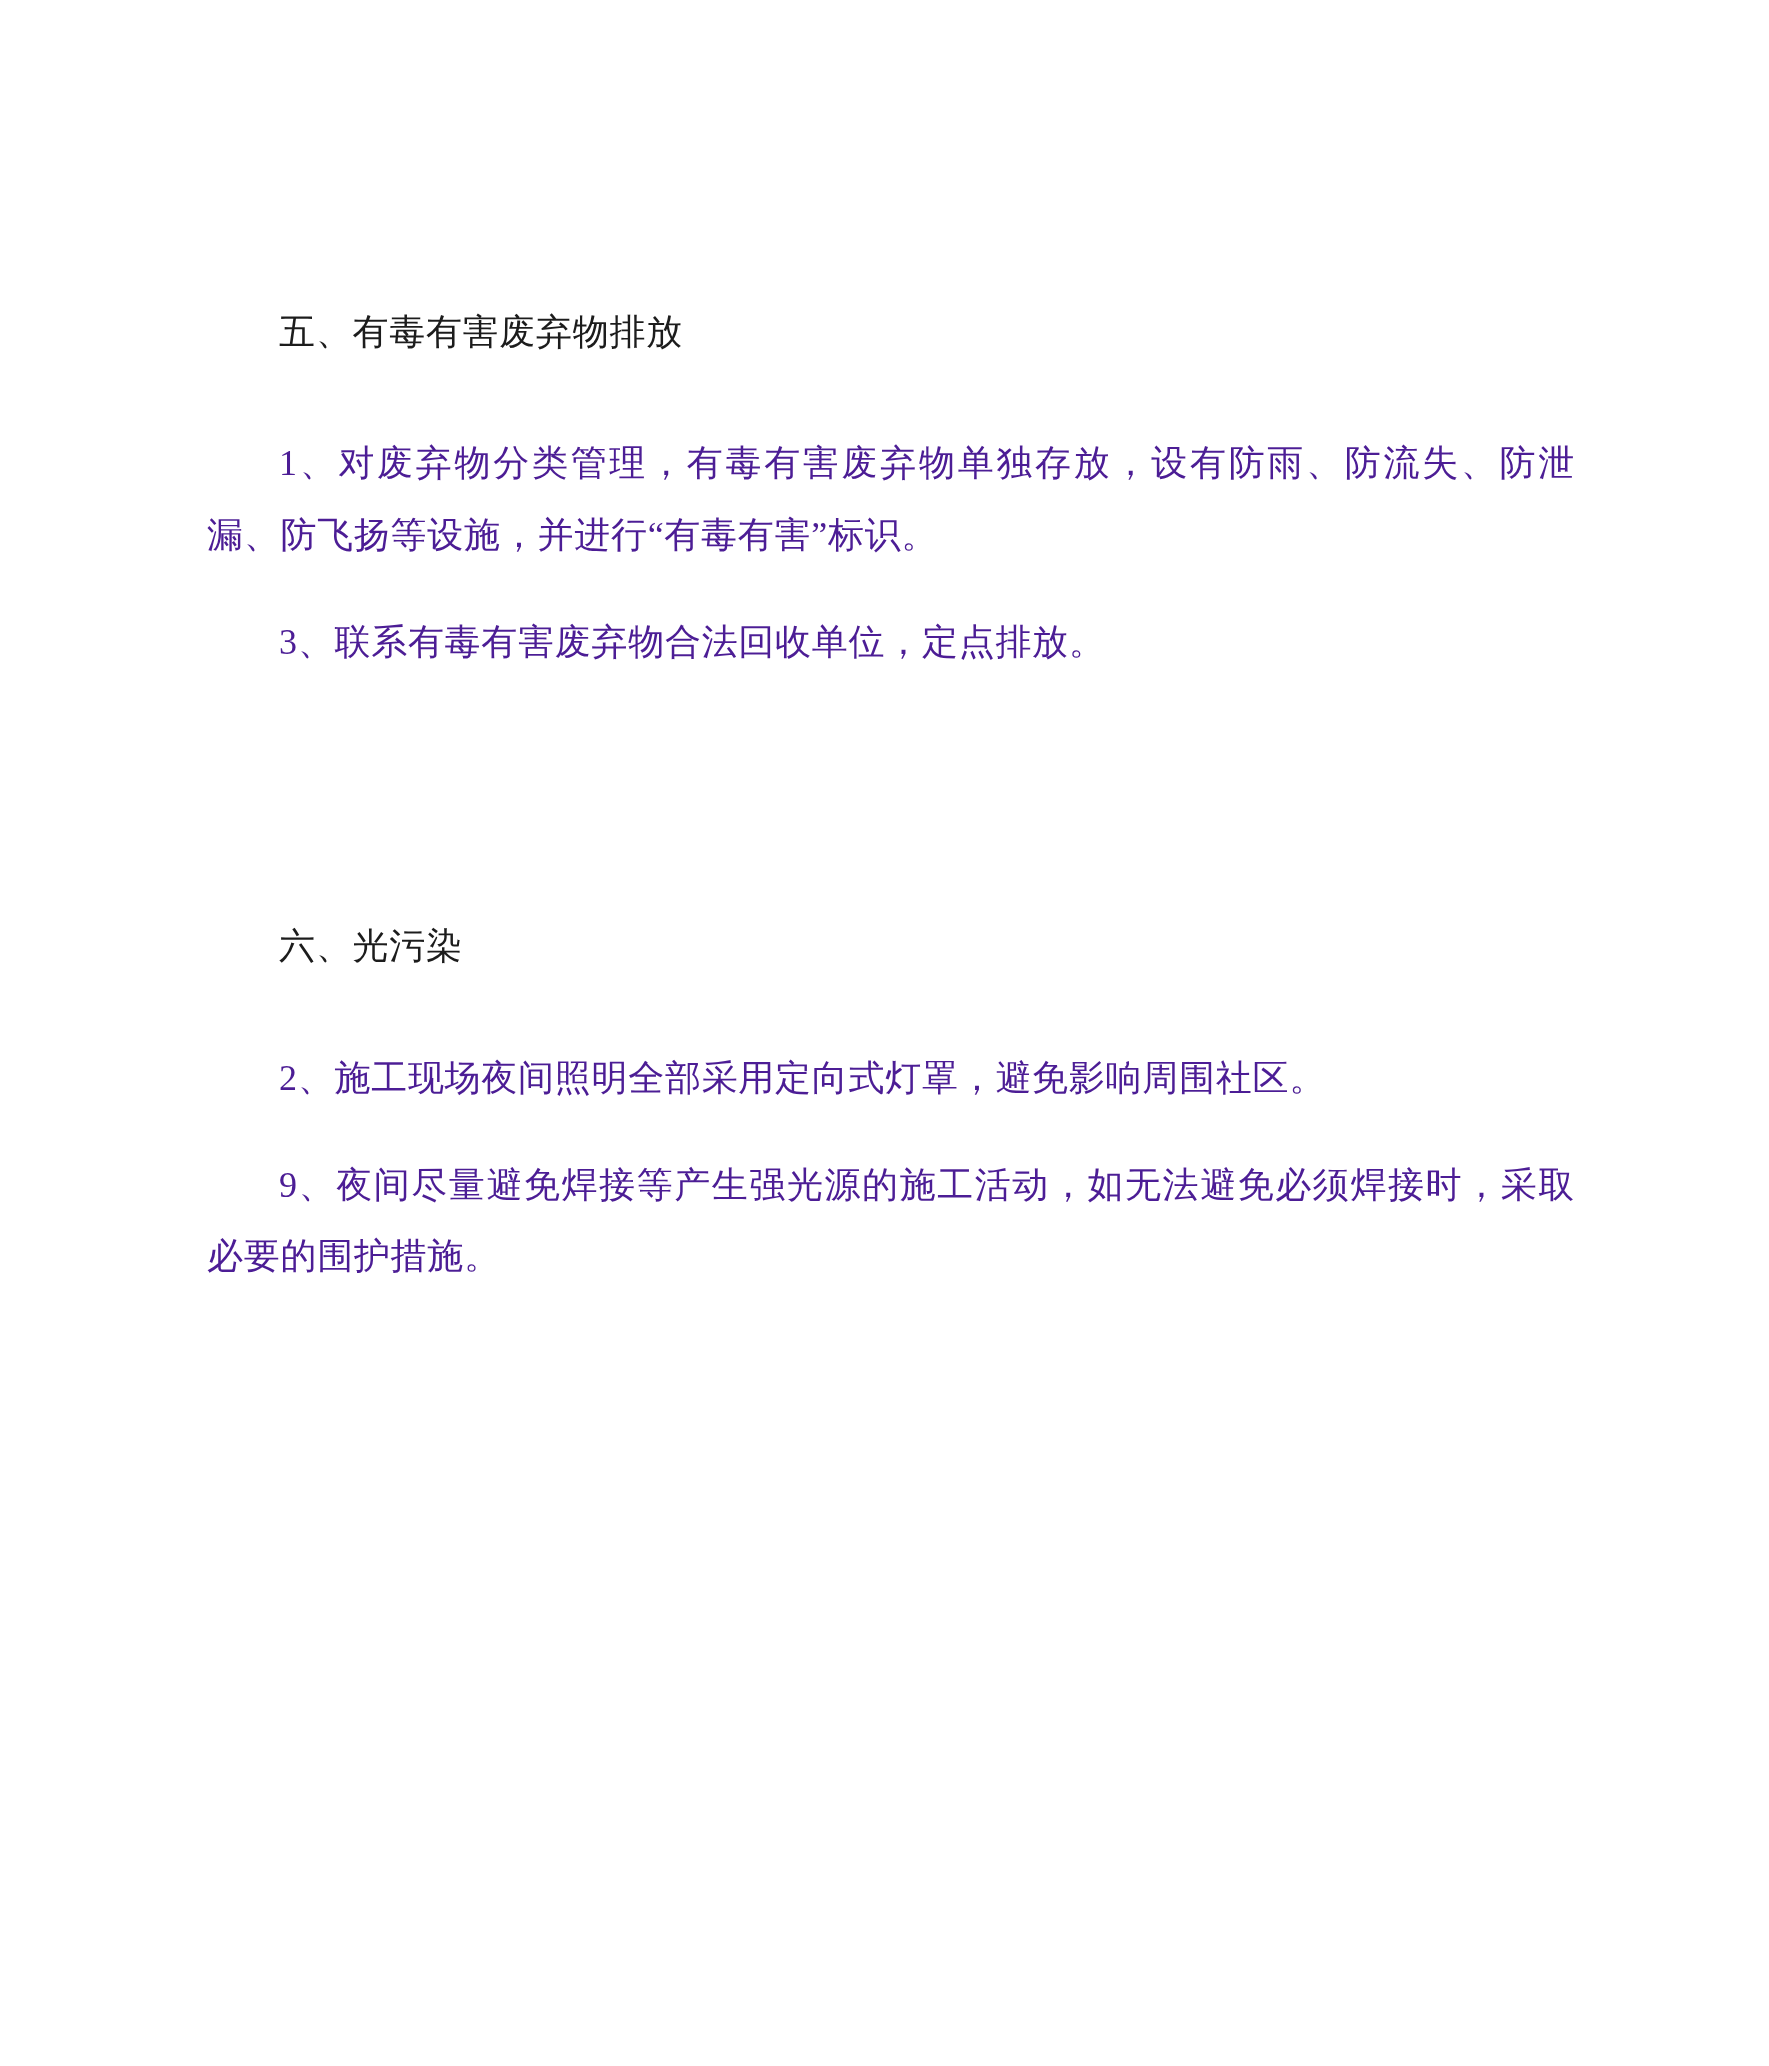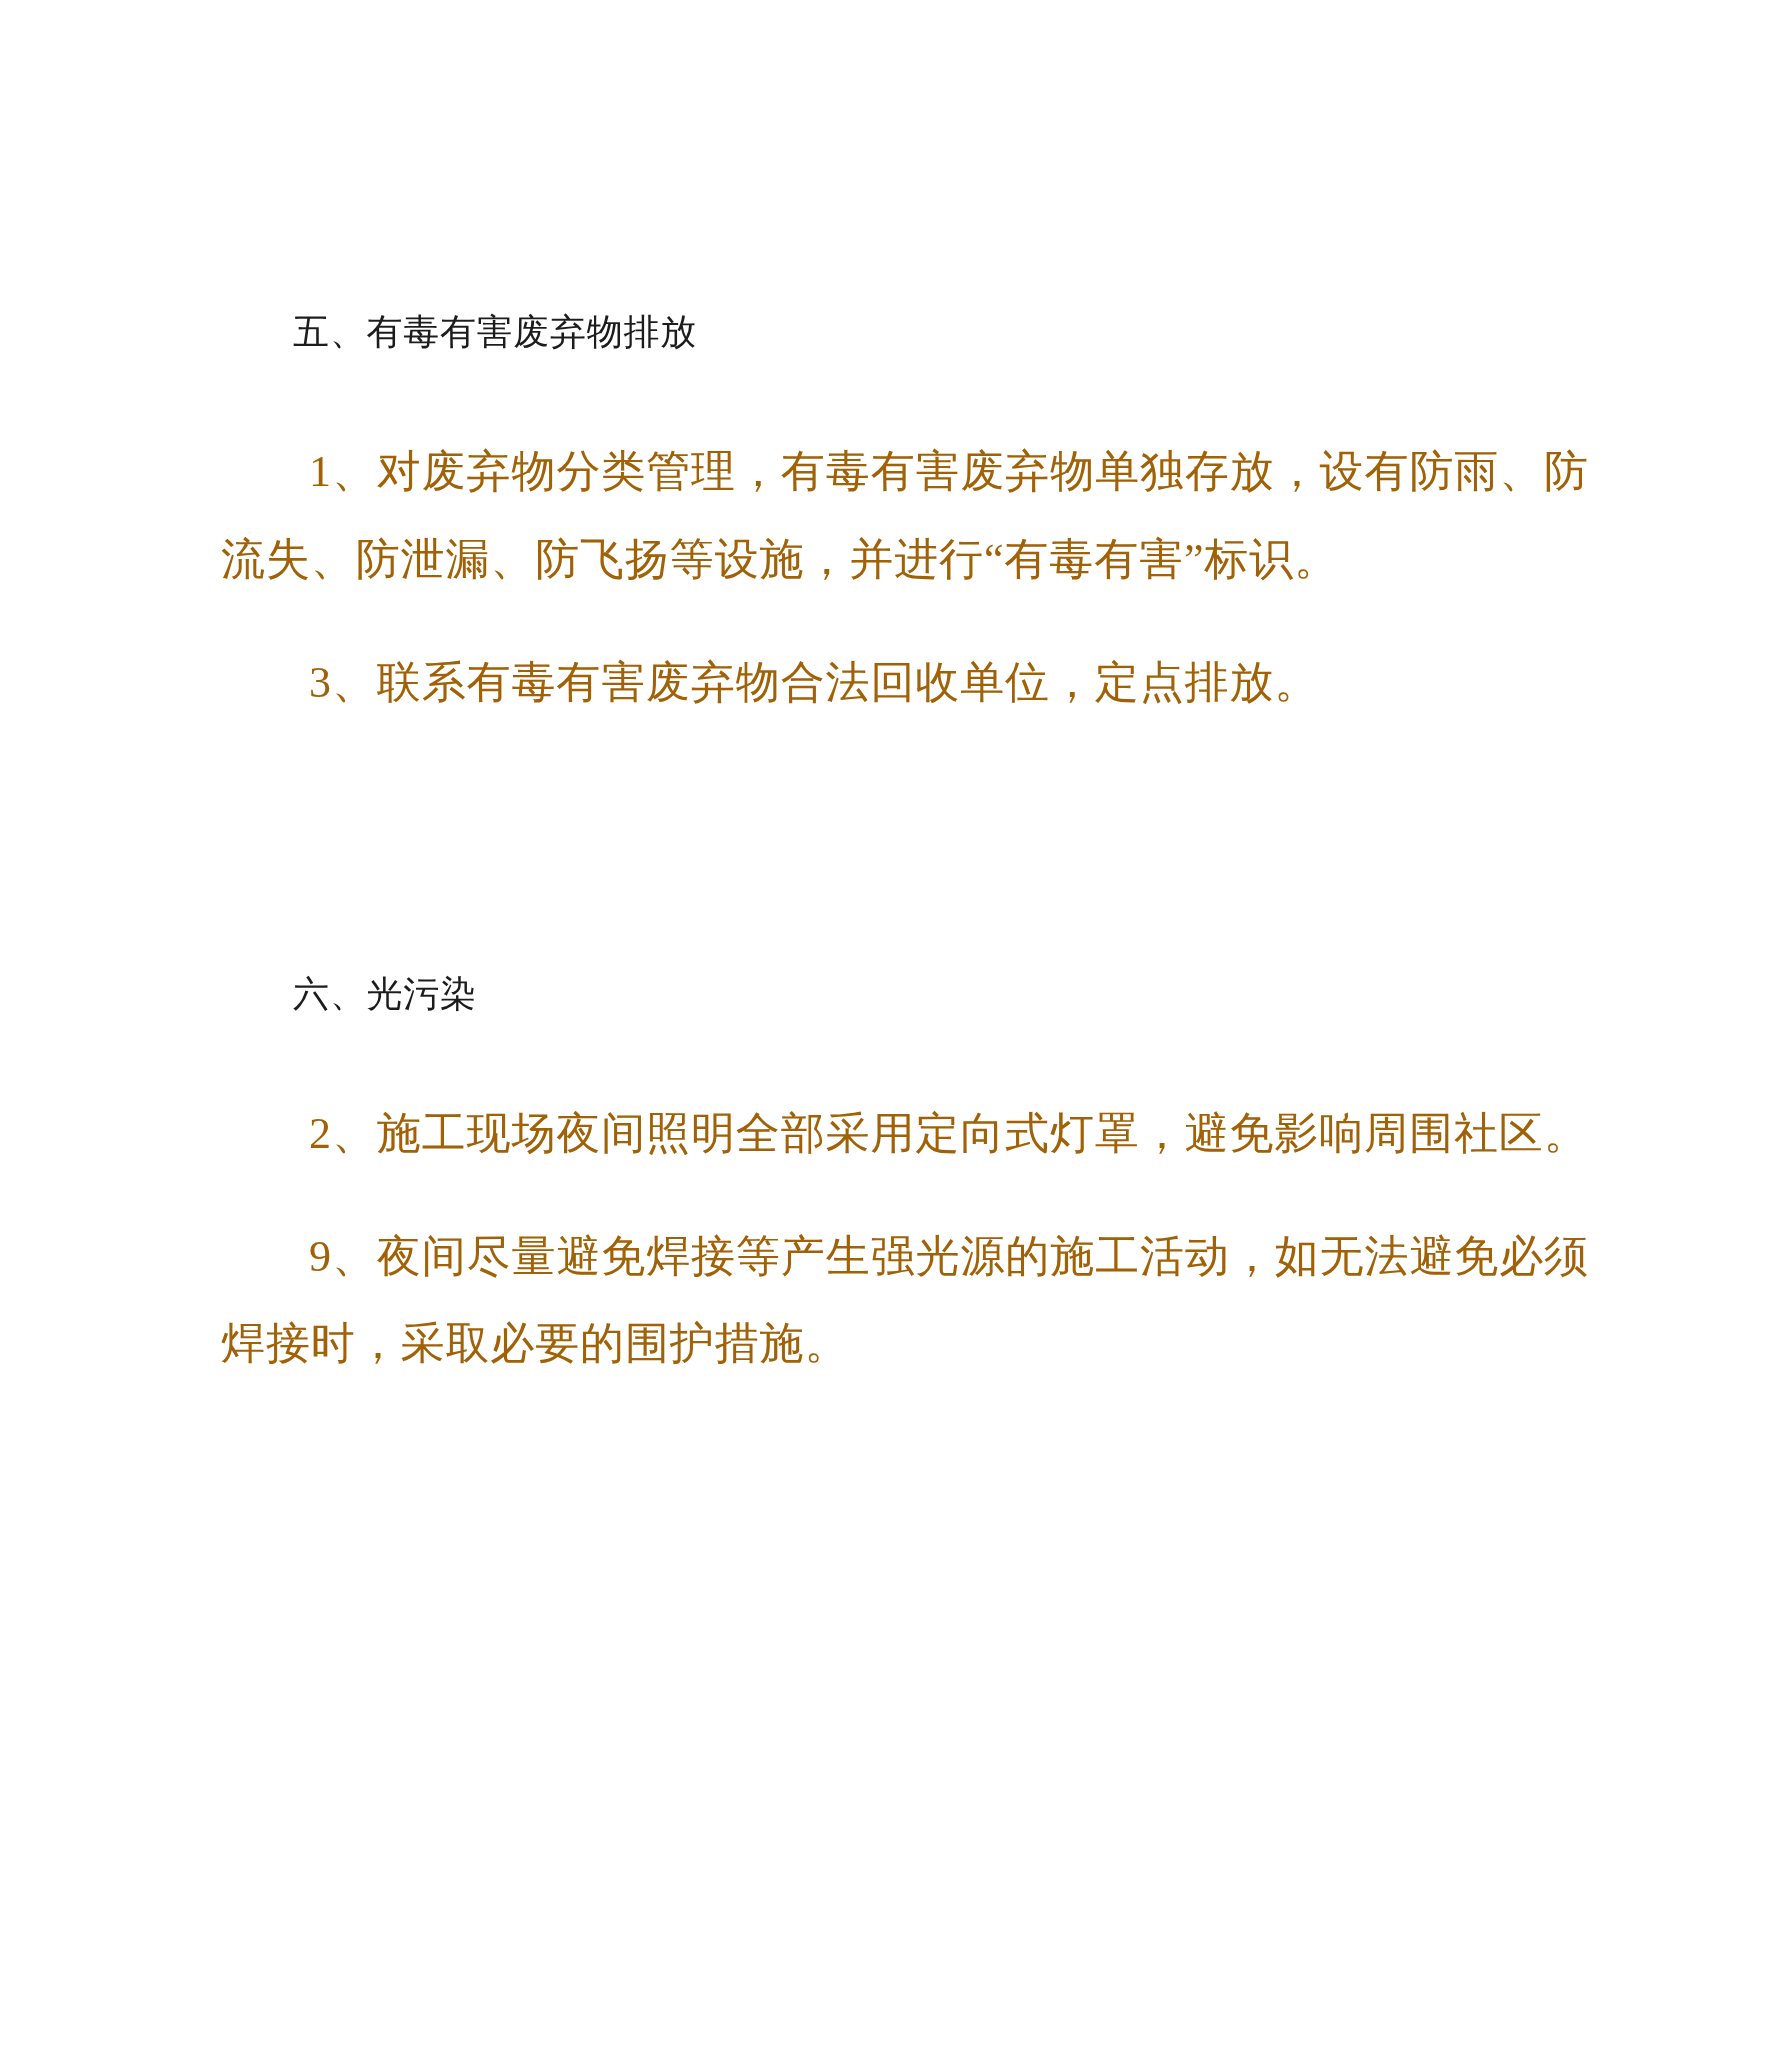--- a/index.html
+++ b/index.html
@@ -16,34 +16,34 @@
     width: 1770px;
     height: 2503px;
     background: #ffffff;
     position: relative;
     box-sizing: border-box;
     padding: 0;
     overflow: hidden;
   }
   .content {
     position: absolute;
-    left: 221px;
+    left: 207px;
     top: 298px;
     width: 1368px;
   }
   .para {
-    font-size: 44px;
+    font-size: 36px;
     line-height: 1.98;
     letter-spacing: 0.02em;
     text-indent: 2em;
     margin: 0 0 36px 0;
     text-align: justify;
     text-justify: inter-ideograph;
     word-break: break-all;
-    color: #a16207;
+    color: #4c1d95;
   }
   .heading {
     font-size: 36px;
     line-height: 1.9;
     letter-spacing: 0.02em;
     text-indent: 2em;
     margin: 0 0 62px 0;
     color: #1c1c1c;
   }
   .spacer-large {

